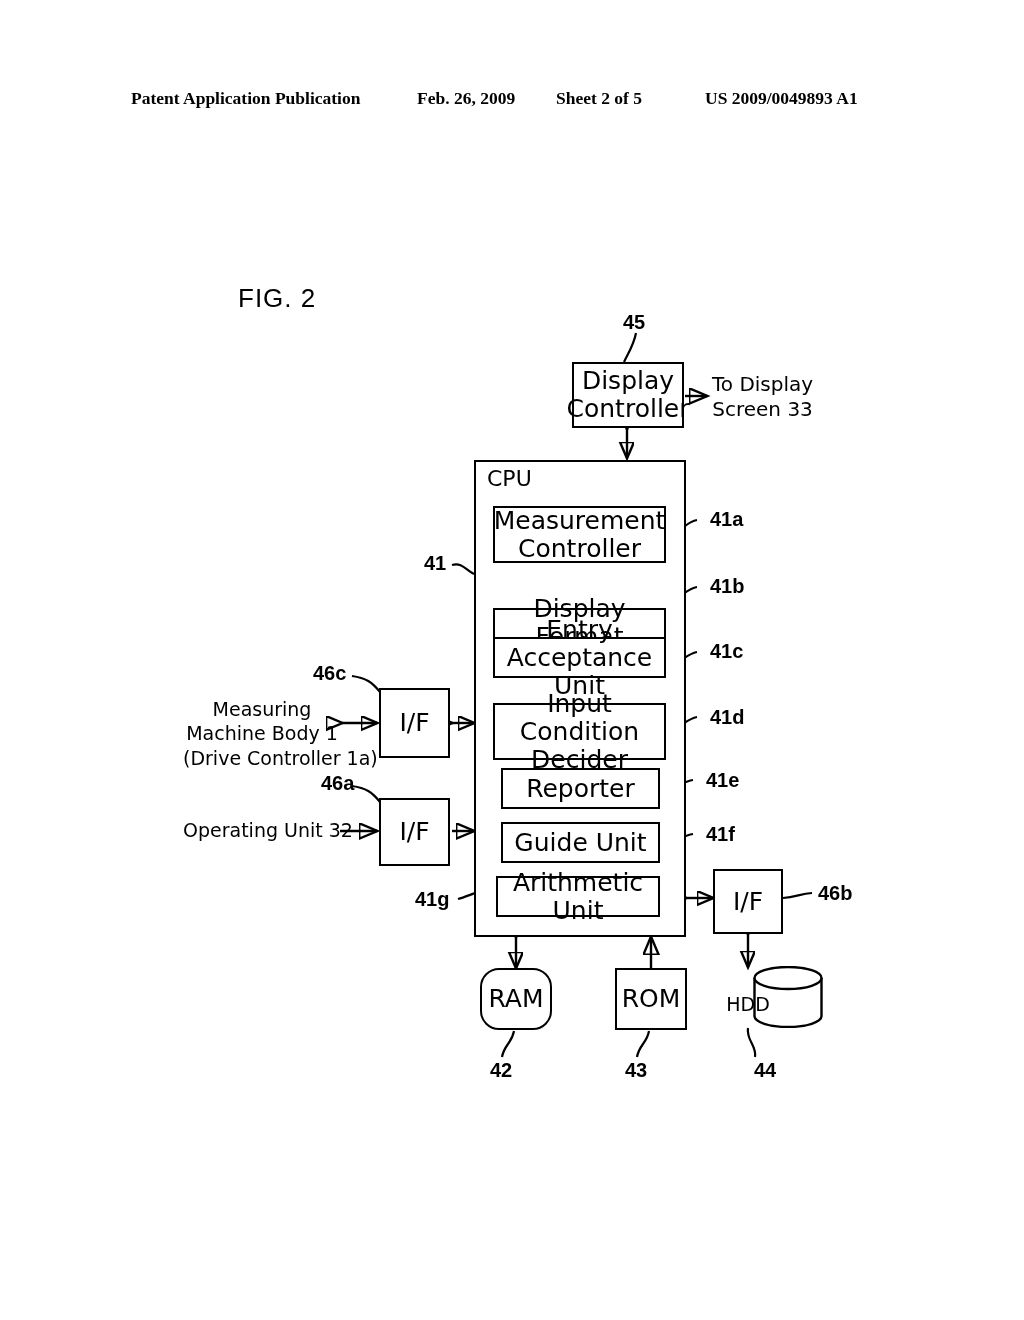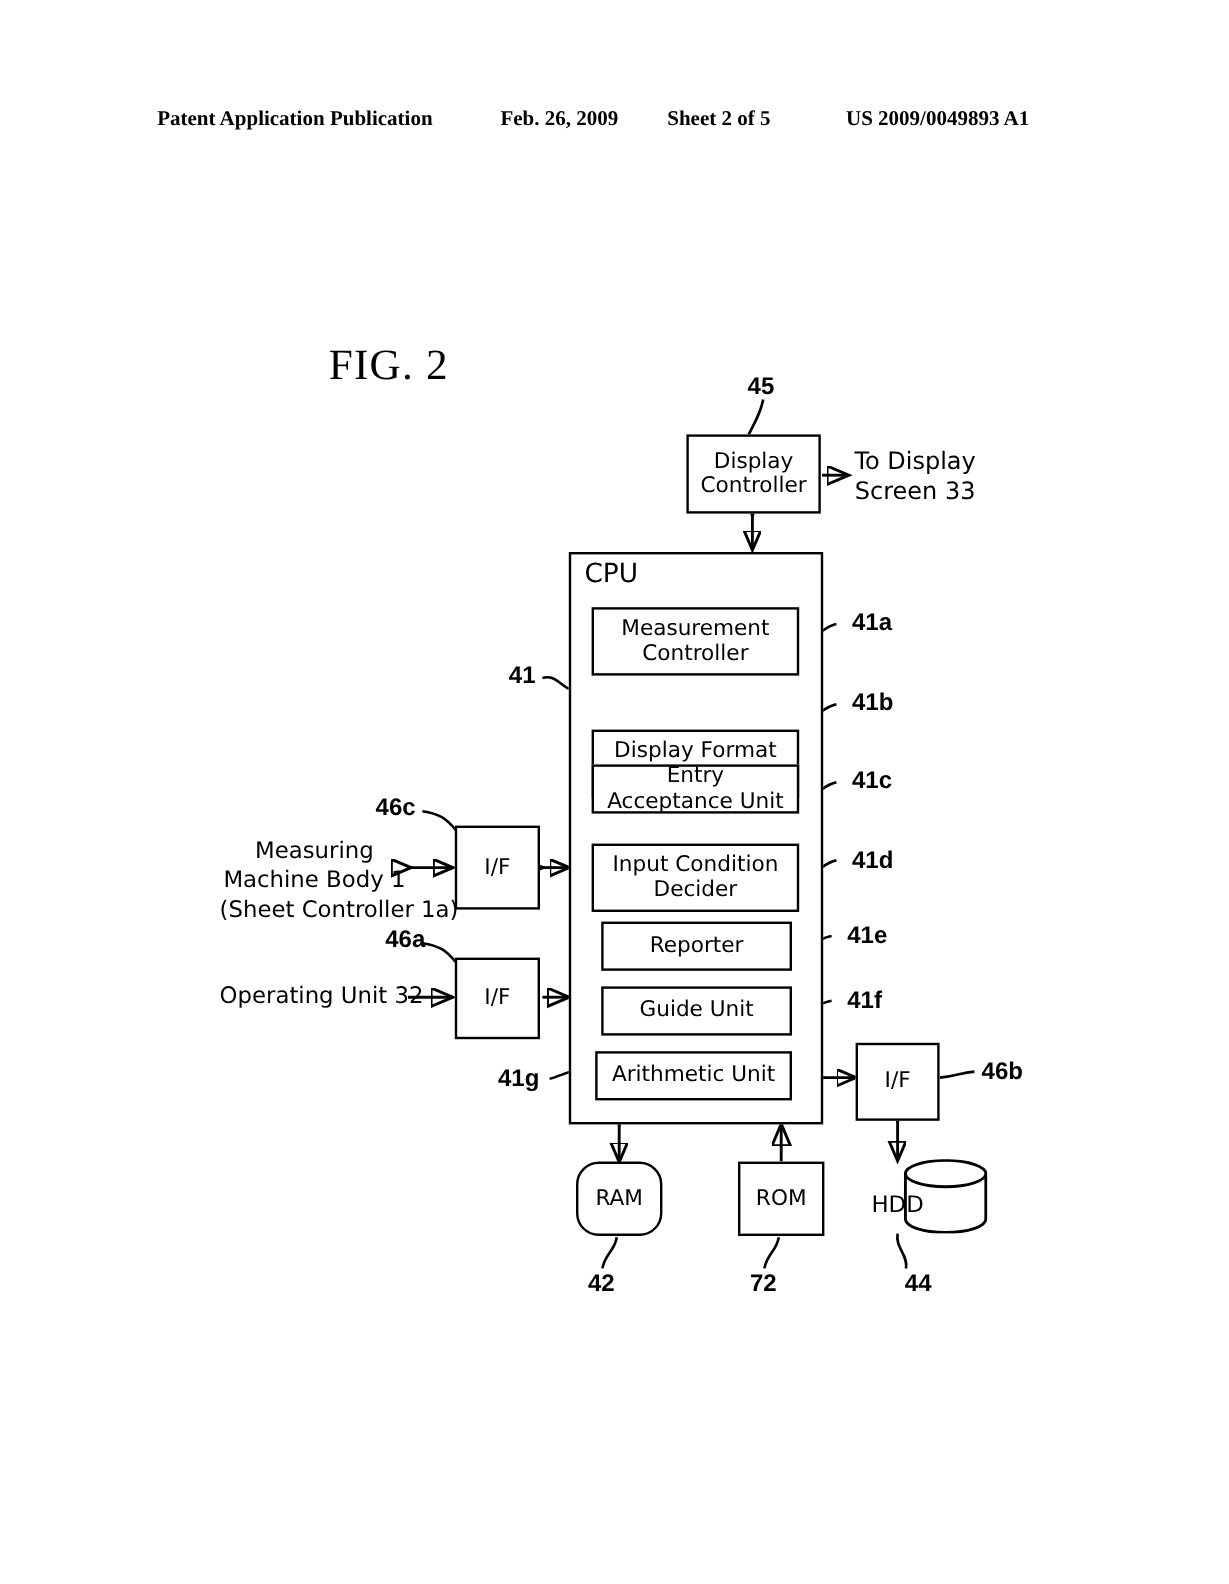--- a/index.html
+++ b/index.html
@@ -19,34 +19,33 @@
     white-space:nowrap;
   }
   .pub-header .h-left   { position:absolute; left:131px; top:0; }
   .pub-header .h-mid    { position:absolute; left:417px; top:0; }
   .pub-header .h-sheet  { position:absolute; left:556px; top:0; }
   .pub-header .h-right  { position:absolute; left:705px; top:0; }
 
   
   .fig-label {
     position:absolute; left:238px; top:283px;
-    font-size:36px; letter-spacing:1px;
-    font-family:Liberation Serif, serif;
-    margin-left:36px;
+    font-size:26px; letter-spacing:1px;
+    font-family:Liberation Sans, sans-serif;
   }
 
   
   .box {
     position:absolute;
     border:2.5px solid #000;
     background:#fff;
     display:flex; align-items:center; justify-content:center;
     text-align:center;
     line-height:1.12;
-    font-size:18px;
+    font-size:25px;
   }
   .box.thin { border-width:2px; }
 
   .lbl {
     position:absolute;
     font-size:20px;
     font-weight:normal;
     white-space:nowrap;
   }
   .lbl.b { font-weight:bold; font-family:"Liberation Sans", sans-serif; font-size:20px;}
@@ -215,34 +214,34 @@
 <div class="lbl b" style="left:321px; top:772px;">46a</div>
 
 <div class="box" style="left:713px; top:869px; width:70px; height:65px;">
   <div>I/F</div>
 </div>
 <div class="lbl b" style="left:818px; top:882px;">46b</div>
 
 <div class="plaintext" style="left:183px; top:697px; width:158px; text-align:center; font-size:19px; line-height:1.28;">
   <div>Measuring</div>
   <div>Machine Body 1</div>
-  <div>(Sheet Controller 1a)</div>
+  <div>(Drive Controller 1a)</div>
 </div>
 
 <div class="plaintext" style="left:183px; top:819px; font-size:19px;">Operating Unit 32</div>
 
 <div class="box" style="left:480px; top:968px; width:72px; height:62px;border-radius:19px;">
   <div>RAM</div>
 </div>
 <div class="lbl b" style="left:490px; top:1059px;">42</div>
 
 <div class="box" style="left:615px; top:968px; width:72px; height:62px;">
   <div>ROM</div>
 </div>
-<div class="lbl b" style="left:625px; top:1059px;">72</div>
+<div class="lbl b" style="left:625px; top:1059px;">43</div>
 
 <div class="cyl" style="left:713px; top:966px; width:70px; height:62px;">
   <svg width="70" height="62" viewBox="0 0 70 62">
     <path d="M1.5,12 L1.5,50 A33.5,11 0 0 0 68.5,50 L68.5,12" fill="#fff" stroke="#000" stroke-width="2.4"></path>
     <ellipse cx="35" cy="12" rx="33.5" ry="11" fill="#fff" stroke="#000" stroke-width="2.4"></ellipse>
   </svg>
   <div class="cyl-label" style="top:27px;">HDD</div>
 </div>
 <div class="lbl b" style="left:754px; top:1059px;">44</div>
 

